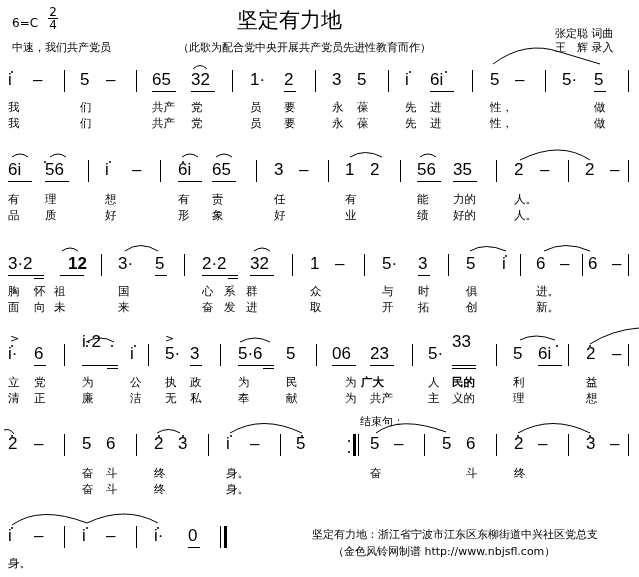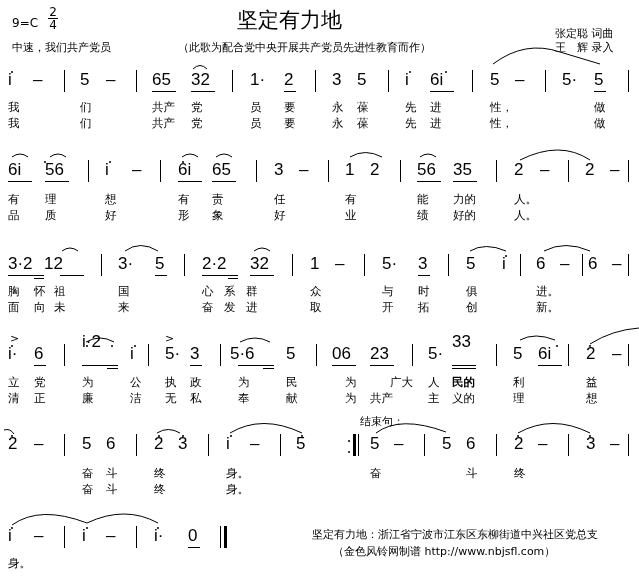--- a/index.html
+++ b/index.html
@@ -11,21 +11,21 @@
   .note { font-size:17px; font-family: "Liberation Sans", sans-serif; }
   .lyric { font-size:11.5px; }
   .bar { position:absolute; width:1px; background:#000; }
   .uline { position:absolute; height:1px; background:#000; }
   svg.arcs { position:absolute; left:0; top:0; pointer-events:none; }
   .dot { position:absolute; width:2px; height:2px; background:#000; border-radius:1px; }
 </style>
 </head>
 <body>
 
-<div class="abs small" style="left:12px;top:16px;font-size:12px;">9=C</div>
+<div class="abs small" style="left:12px;top:16px;font-size:12px;">6=C</div>
 <div class="abs" style="left:48px;top:6px;font-size:12px;line-height:12px;text-align:center;width:10px;">
   <div>2</div>
   <div style="border-top:1px solid #000;">4</div>
 </div>
 <div class="abs small" style="left:12px;top:40px;">中速，我们共产党员</div>
 <div class="abs title" style="left:237px;top:6px;">坚定有力地</div>
 <div class="abs small" style="left:178px;top:40px;">（此歌为配合党中央开展共产党员先进性教育而作）</div>
 <div class="abs small" style="left:555px;top:26px;">张定聪 词曲</div>
 <div class="abs small" style="left:555px;top:40px;">王　辉 录入</div>
 
@@ -139,21 +139,21 @@
   <div class="abs lyric" style="left:345px;top:208px;">业</div>
   <div class="abs lyric" style="left:417px;top:208px;">绩</div>
   <div class="abs lyric" style="left:453px;top:208px;">好的</div>
   <div class="abs lyric" style="left:514px;top:208px;">人。</div>
 </div>
 
 <div>
   <div class="abs note" style="left:8px;top:254px;">3·2</div>
   <div class="uline" style="left:8px;top:275px;width:36px;"></div>
   <div class="uline" style="left:34px;top:278px;width:10px;"></div>
-  <div class="abs note" style="left:44px;top:254px;">12</div>
+  <div class="abs note" style="left:68px;top:254px;font-weight:bold;">12</div>
   <div class="uline" style="left:60px;top:275px;width:24px;"></div>
   <div class="bar" style="left:101px;top:254px;height:22px;"></div>
   <div class="abs note" style="left:118px;top:254px;">3·</div>
   <div class="abs note" style="left:155px;top:254px;">5</div>
   <div class="uline" style="left:155px;top:275px;width:12px;"></div>
   <div class="bar" style="left:184px;top:254px;height:22px;"></div>
   <div class="abs note" style="left:202px;top:254px;">2·2</div>
   <div class="uline" style="left:202px;top:275px;width:36px;"></div>
   <div class="uline" style="left:228px;top:278px;width:10px;"></div>
   <div class="abs note" style="left:250px;top:254px;">32</div>
@@ -212,21 +212,21 @@
   <div class="bar" style="left:64px;top:344px;height:22px;"></div>
   <div class="abs note" style="left:82px;top:332px;">i·2</div>
   <div class="uline" style="left:82px;top:365px;width:36px;"></div>
   <div class="uline" style="left:107px;top:368px;width:11px;"></div>
   <div class="abs note" style="left:130px;top:344px;">i</div>
   <div class="bar" style="left:148px;top:344px;height:22px;"></div>
   <div class="abs note" style="left:165px;top:344px;">5·</div>
   <div class="abs note" style="left:190px;top:344px;">3</div>
   <div class="uline" style="left:190px;top:365px;width:12px;"></div>
   <div class="bar" style="left:220px;top:344px;height:22px;"></div>
-  <div class="abs note" style="left:230px;top:344px;">5·6</div>
+  <div class="abs note" style="left:238px;top:344px;">5·6</div>
   <div class="uline" style="left:238px;top:365px;width:36px;"></div>
   <div class="uline" style="left:263px;top:368px;width:11px;"></div>
   <div class="abs note" style="left:286px;top:344px;">5</div>
   <div class="bar" style="left:316px;top:344px;height:22px;"></div>
   <div class="abs note" style="left:332px;top:344px;">06</div>
   <div class="uline" style="left:332px;top:365px;width:24px;"></div>
   <div class="abs note" style="left:370px;top:344px;">23</div>
   <div class="uline" style="left:370px;top:365px;width:24px;"></div>
   <div class="bar" style="left:412px;top:344px;height:22px;"></div>
   <div class="abs note" style="left:428px;top:344px;">5·</div>
@@ -244,21 +244,21 @@
 
   <div class="abs lyric" style="left:8px;top:375px;">立</div>
   <div class="abs lyric" style="left:34px;top:375px;">党</div>
   <div class="abs lyric" style="left:82px;top:375px;">为</div>
   <div class="abs lyric" style="left:130px;top:375px;">公</div>
   <div class="abs lyric" style="left:165px;top:375px;">执</div>
   <div class="abs lyric" style="left:190px;top:375px;">政</div>
   <div class="abs lyric" style="left:238px;top:375px;">为</div>
   <div class="abs lyric" style="left:286px;top:375px;">民</div>
   <div class="abs lyric" style="left:345px;top:375px;">为</div>
-  <div class="abs lyric" style="left:390px;top:375px;">广大</div>
+  <div class="abs lyric" style="left:361px;top:375px;font-weight:bold;">广大</div>
   <div class="abs lyric" style="left:428px;top:375px;">人</div>
   <div class="abs lyric" style="left:452px;top:375px;font-weight:bold;">民的</div>
   <div class="abs lyric" style="left:513px;top:375px;">利</div>
   <div class="abs lyric" style="left:586px;top:375px;">益</div>
 
   <div class="abs lyric" style="left:8px;top:391px;">清</div>
   <div class="abs lyric" style="left:34px;top:391px;">正</div>
   <div class="abs lyric" style="left:82px;top:391px;">廉</div>
   <div class="abs lyric" style="left:130px;top:391px;">洁</div>
   <div class="abs lyric" style="left:165px;top:391px;">无</div>

